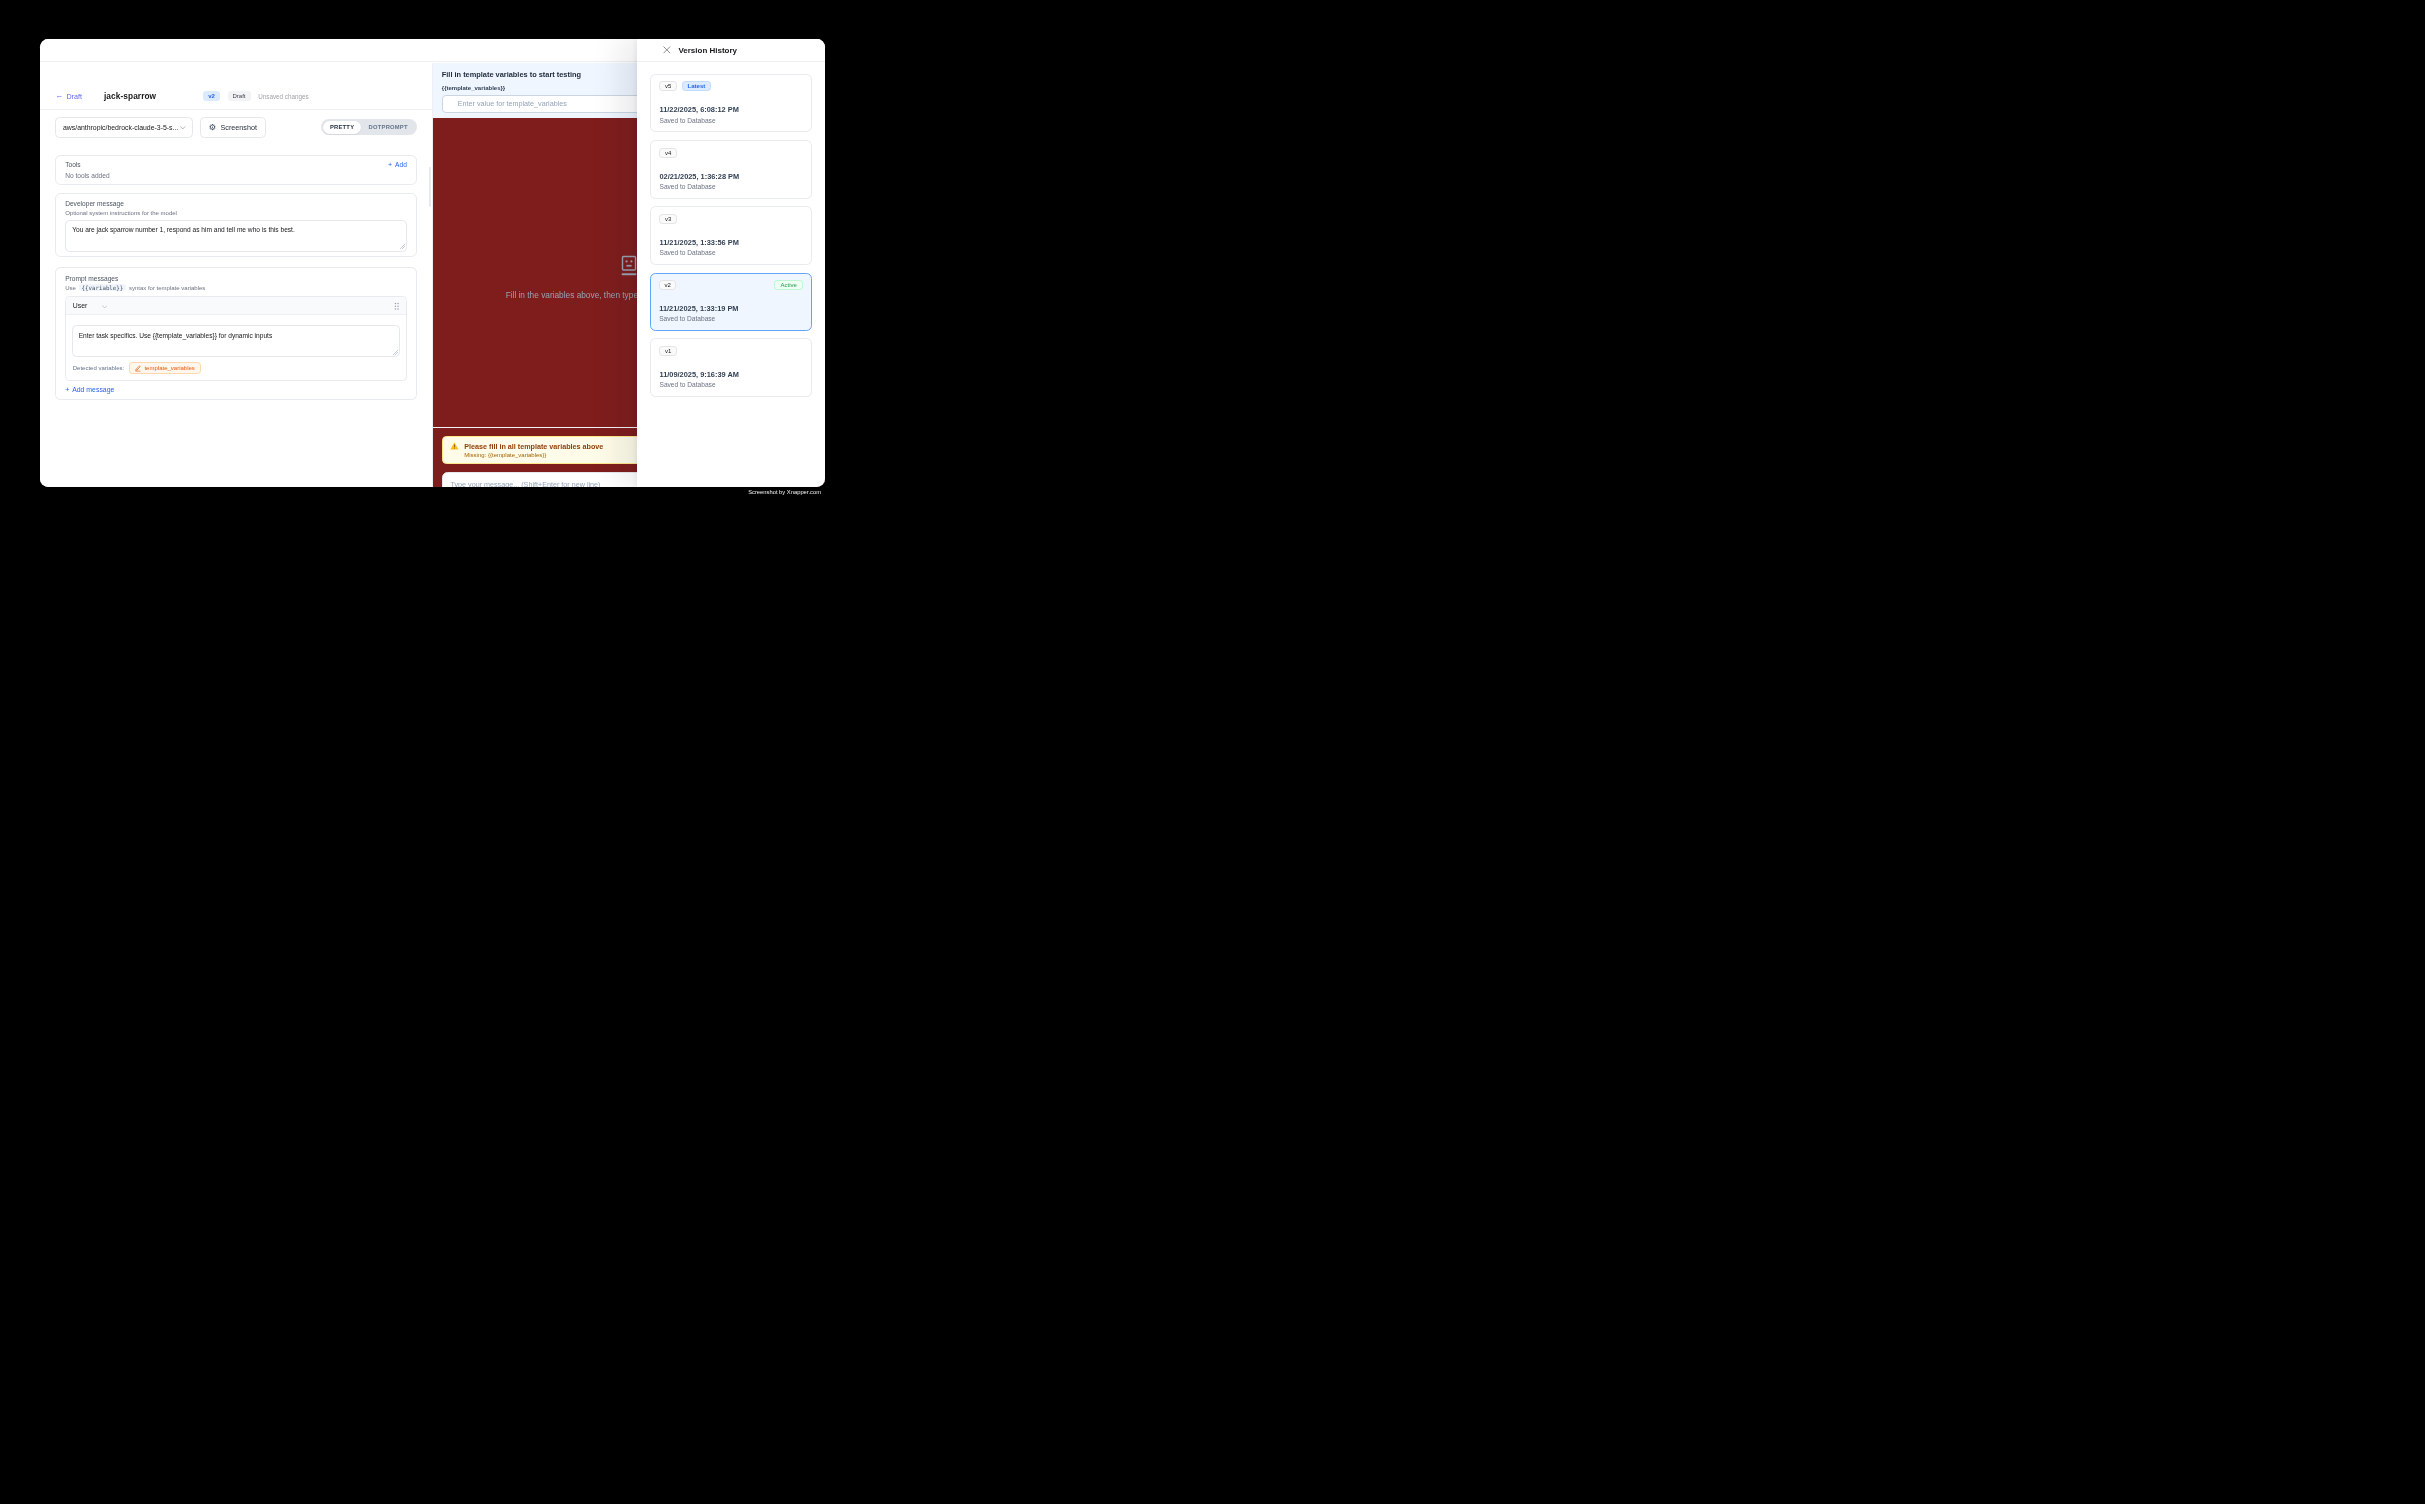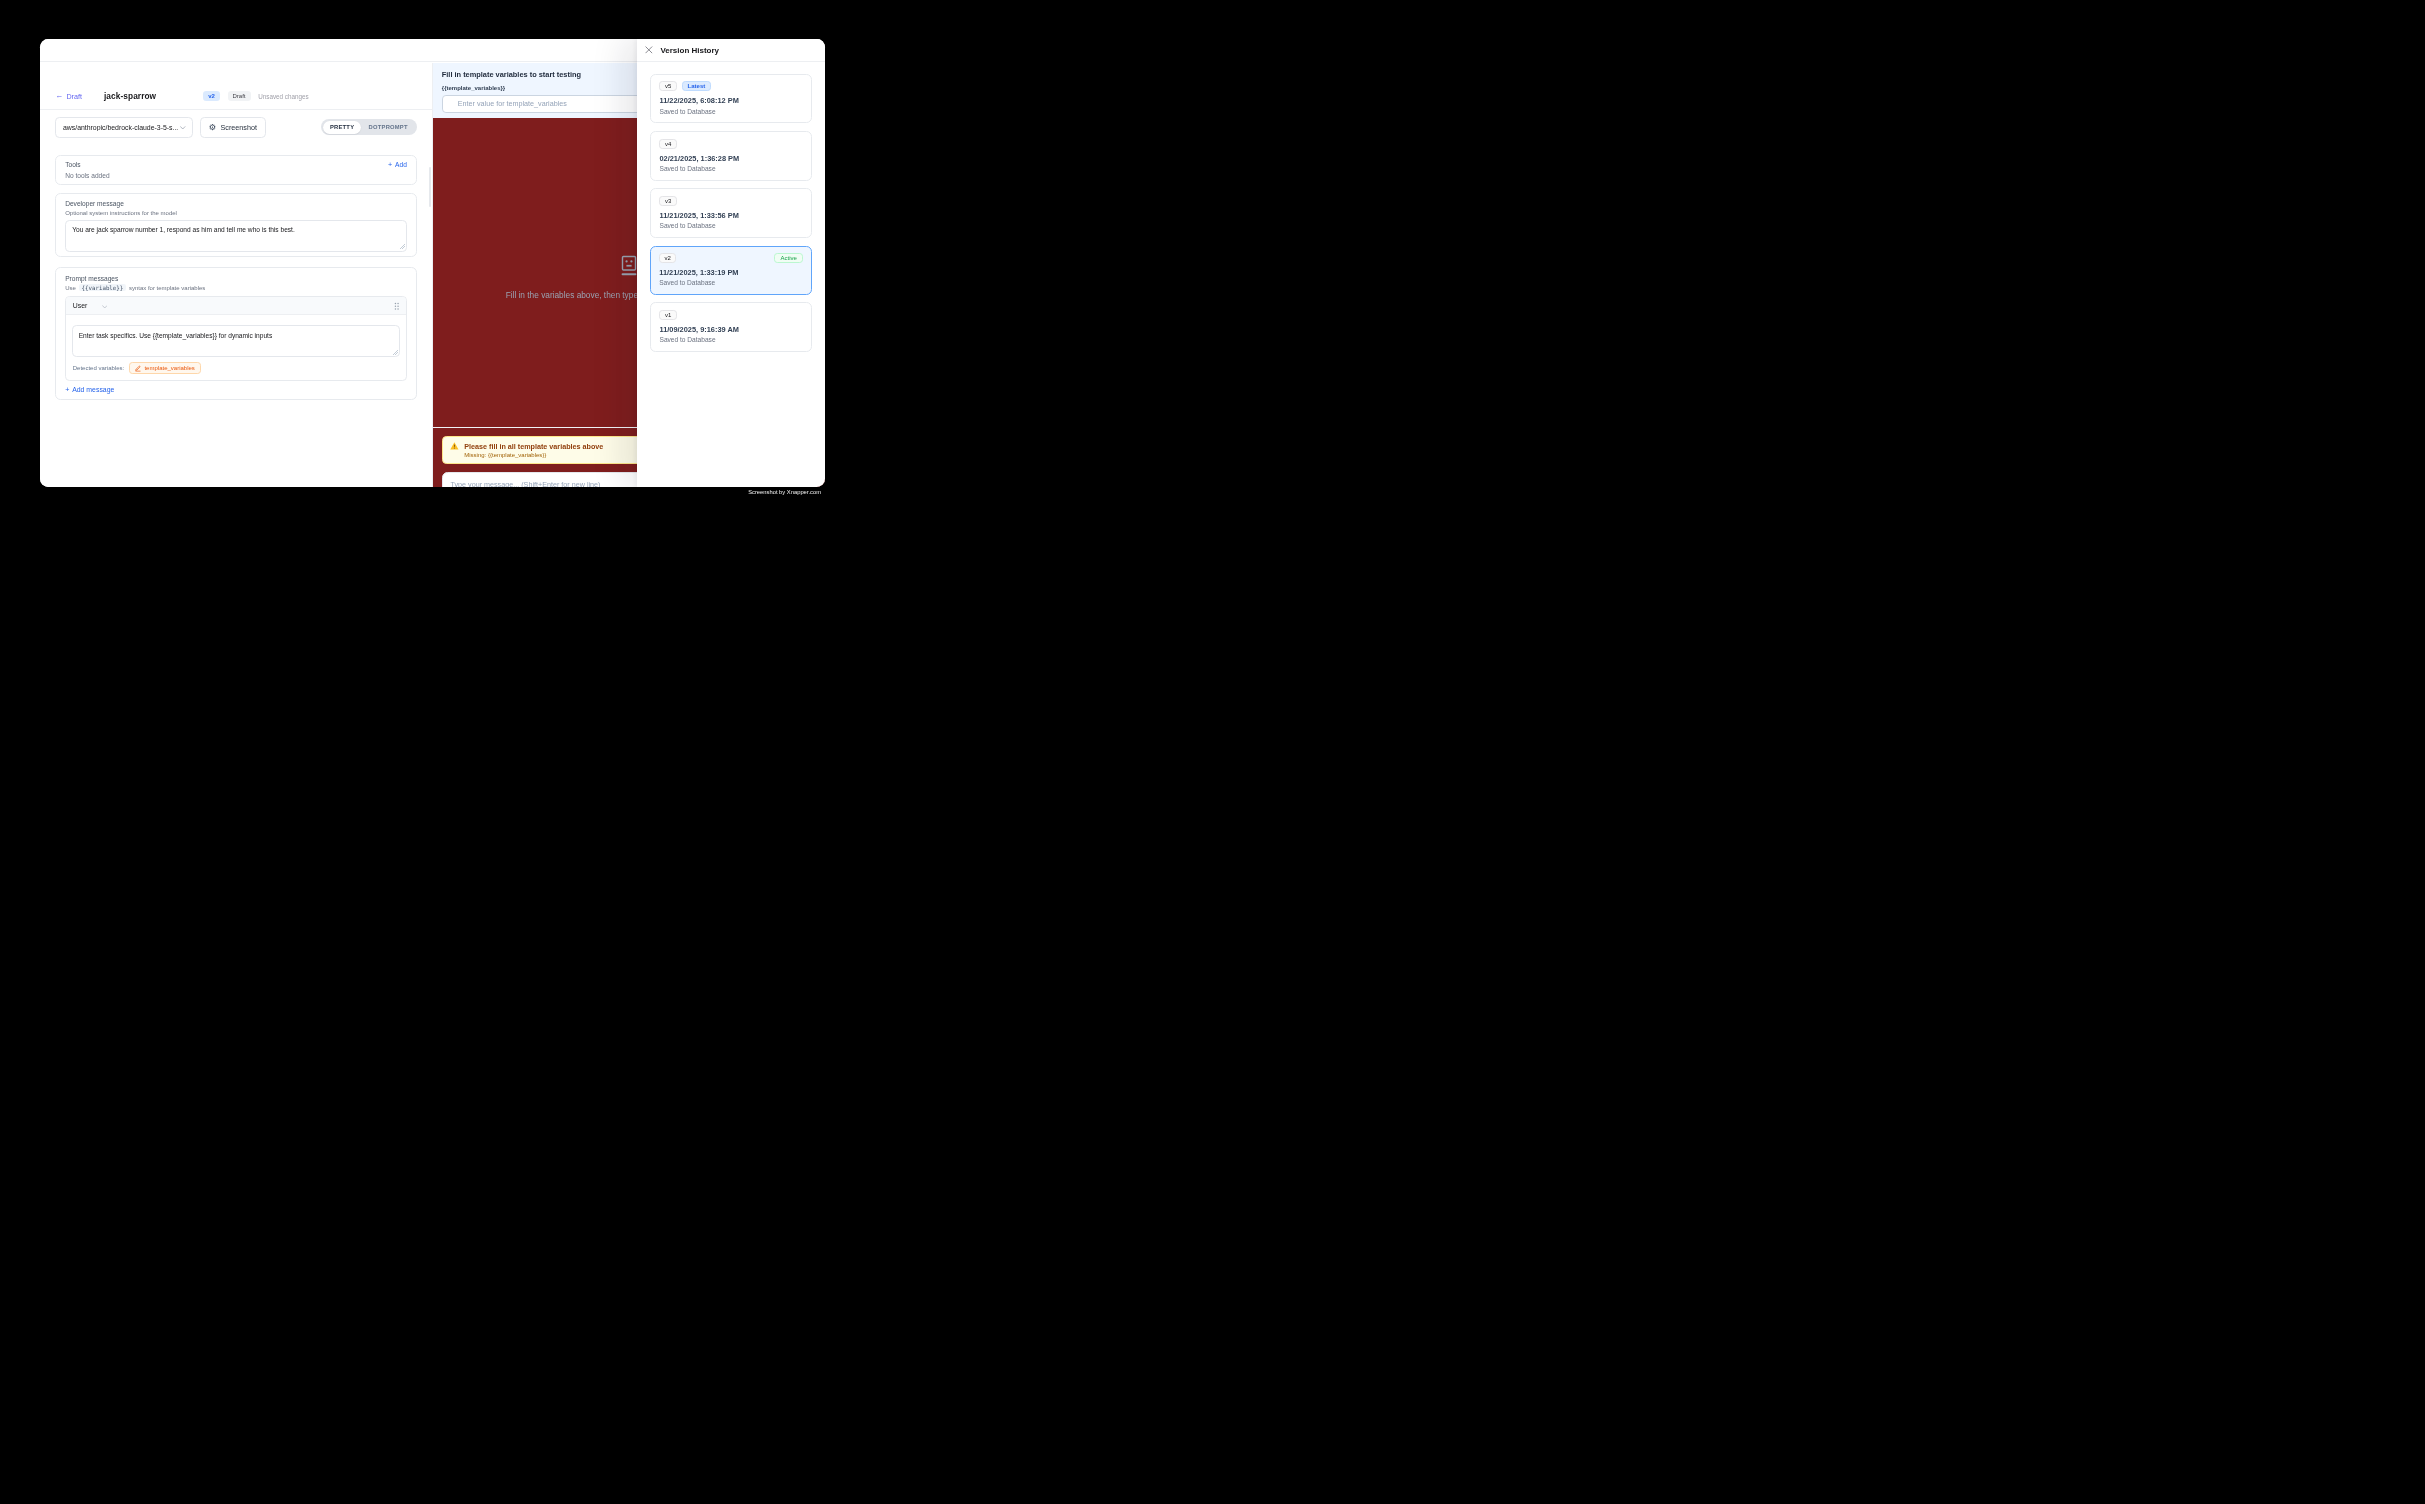--- a/index.html
+++ b/index.html
@@ -95,31 +95,31 @@
   .warn-row { display:flex; align-items:center; gap:5px; }
   .warn-title { font-size:7.2px; font-weight:700; color:#92400e; }
   .warn-missing { margin:1.7px 0 0 13.8px; font-size:6px; color:#a16207; font-weight:500; }
   .composer { margin-top:7.2px; width:375px; height:34px; border:0.6px solid #e4e7ec; border-radius:5.5px; padding:7.2px 7.7px;
     font-size:7.2px; color:#18181b; resize:none; outline:none; display:block; font-family:inherit; }
   .composer::placeholder { color:#94a3b8; }
 
   
   .drawer { position:absolute; top:0; right:0; bottom:0; width:188px; background:#fff; z-index:10;
     box-shadow:-15.4px 0 31px rgba(15,23,42,.10), -1.7px 0 4.4px rgba(15,23,42,.05); }
-  .drawer-head { height:23px; border-bottom:0.6px solid #edeff2; display:flex; align-items:center; gap:7.7px; padding:0 8px; }
+  .drawer-head { height:23px; border-bottom:0.6px solid #edeff2; display:flex; align-items:center; gap:7.7px; padding:0 26px; }
   .close-btn { display:flex; align-items:center; justify-content:center; cursor:pointer; }
   .drawer-title { font-size:8px; font-weight:700; color:#18181b; }
   .drawer-body { padding:11.6px 13.2px; display:flex; flex-direction:column; gap:7.7px; }
   .vcard { border:0.6px solid #e7eaee; border-radius:5.5px; padding:6.6px 8.3px 7.7px; background:#fff; cursor:pointer; }
   .vcard.active { background:#eff6ff; border:0.8px solid #60a5fa; padding:6.3px 8px 7.4px; }
   .vbadge-row { display:flex; align-items:center; }
   .vchip { background:#fafafa; border:0.6px solid #e4e4e7; color:#18181b; font-size:6px; font-weight:500; padding:1.1px 4.4px; border-radius:3.3px; }
   .latest-chip { margin-left:5px; background:#dbeafe; border:0.6px solid #bfdbfe; color:#2563eb; font-size:6px; font-weight:600; padding:1.1px 5px; border-radius:3.3px; }
   .active-chip { margin-left:auto; background:#f0fdf4; border:0.6px solid #bbf7d0; color:#16a34a; font-size:6px; font-weight:500; padding:1.1px 5px; border-radius:3.3px; }
-  .vtime { margin-top:5px; font-size:7.4px; font-weight:600; color:#334155; }
+  .vtime { margin-top:14px; font-size:7.4px; font-weight:600; color:#334155; }
   .vsaved { margin-top:2.2px; font-size:6.6px; color:#6b7280; }
 
   .watermark { position:absolute; right:39px; top:489px; color:#f5f5f5; font-size:5.8px; }
 </style>
 </head>
 <body>
 
 <div class="app-window">
 
   <div class="topbar"></div>

